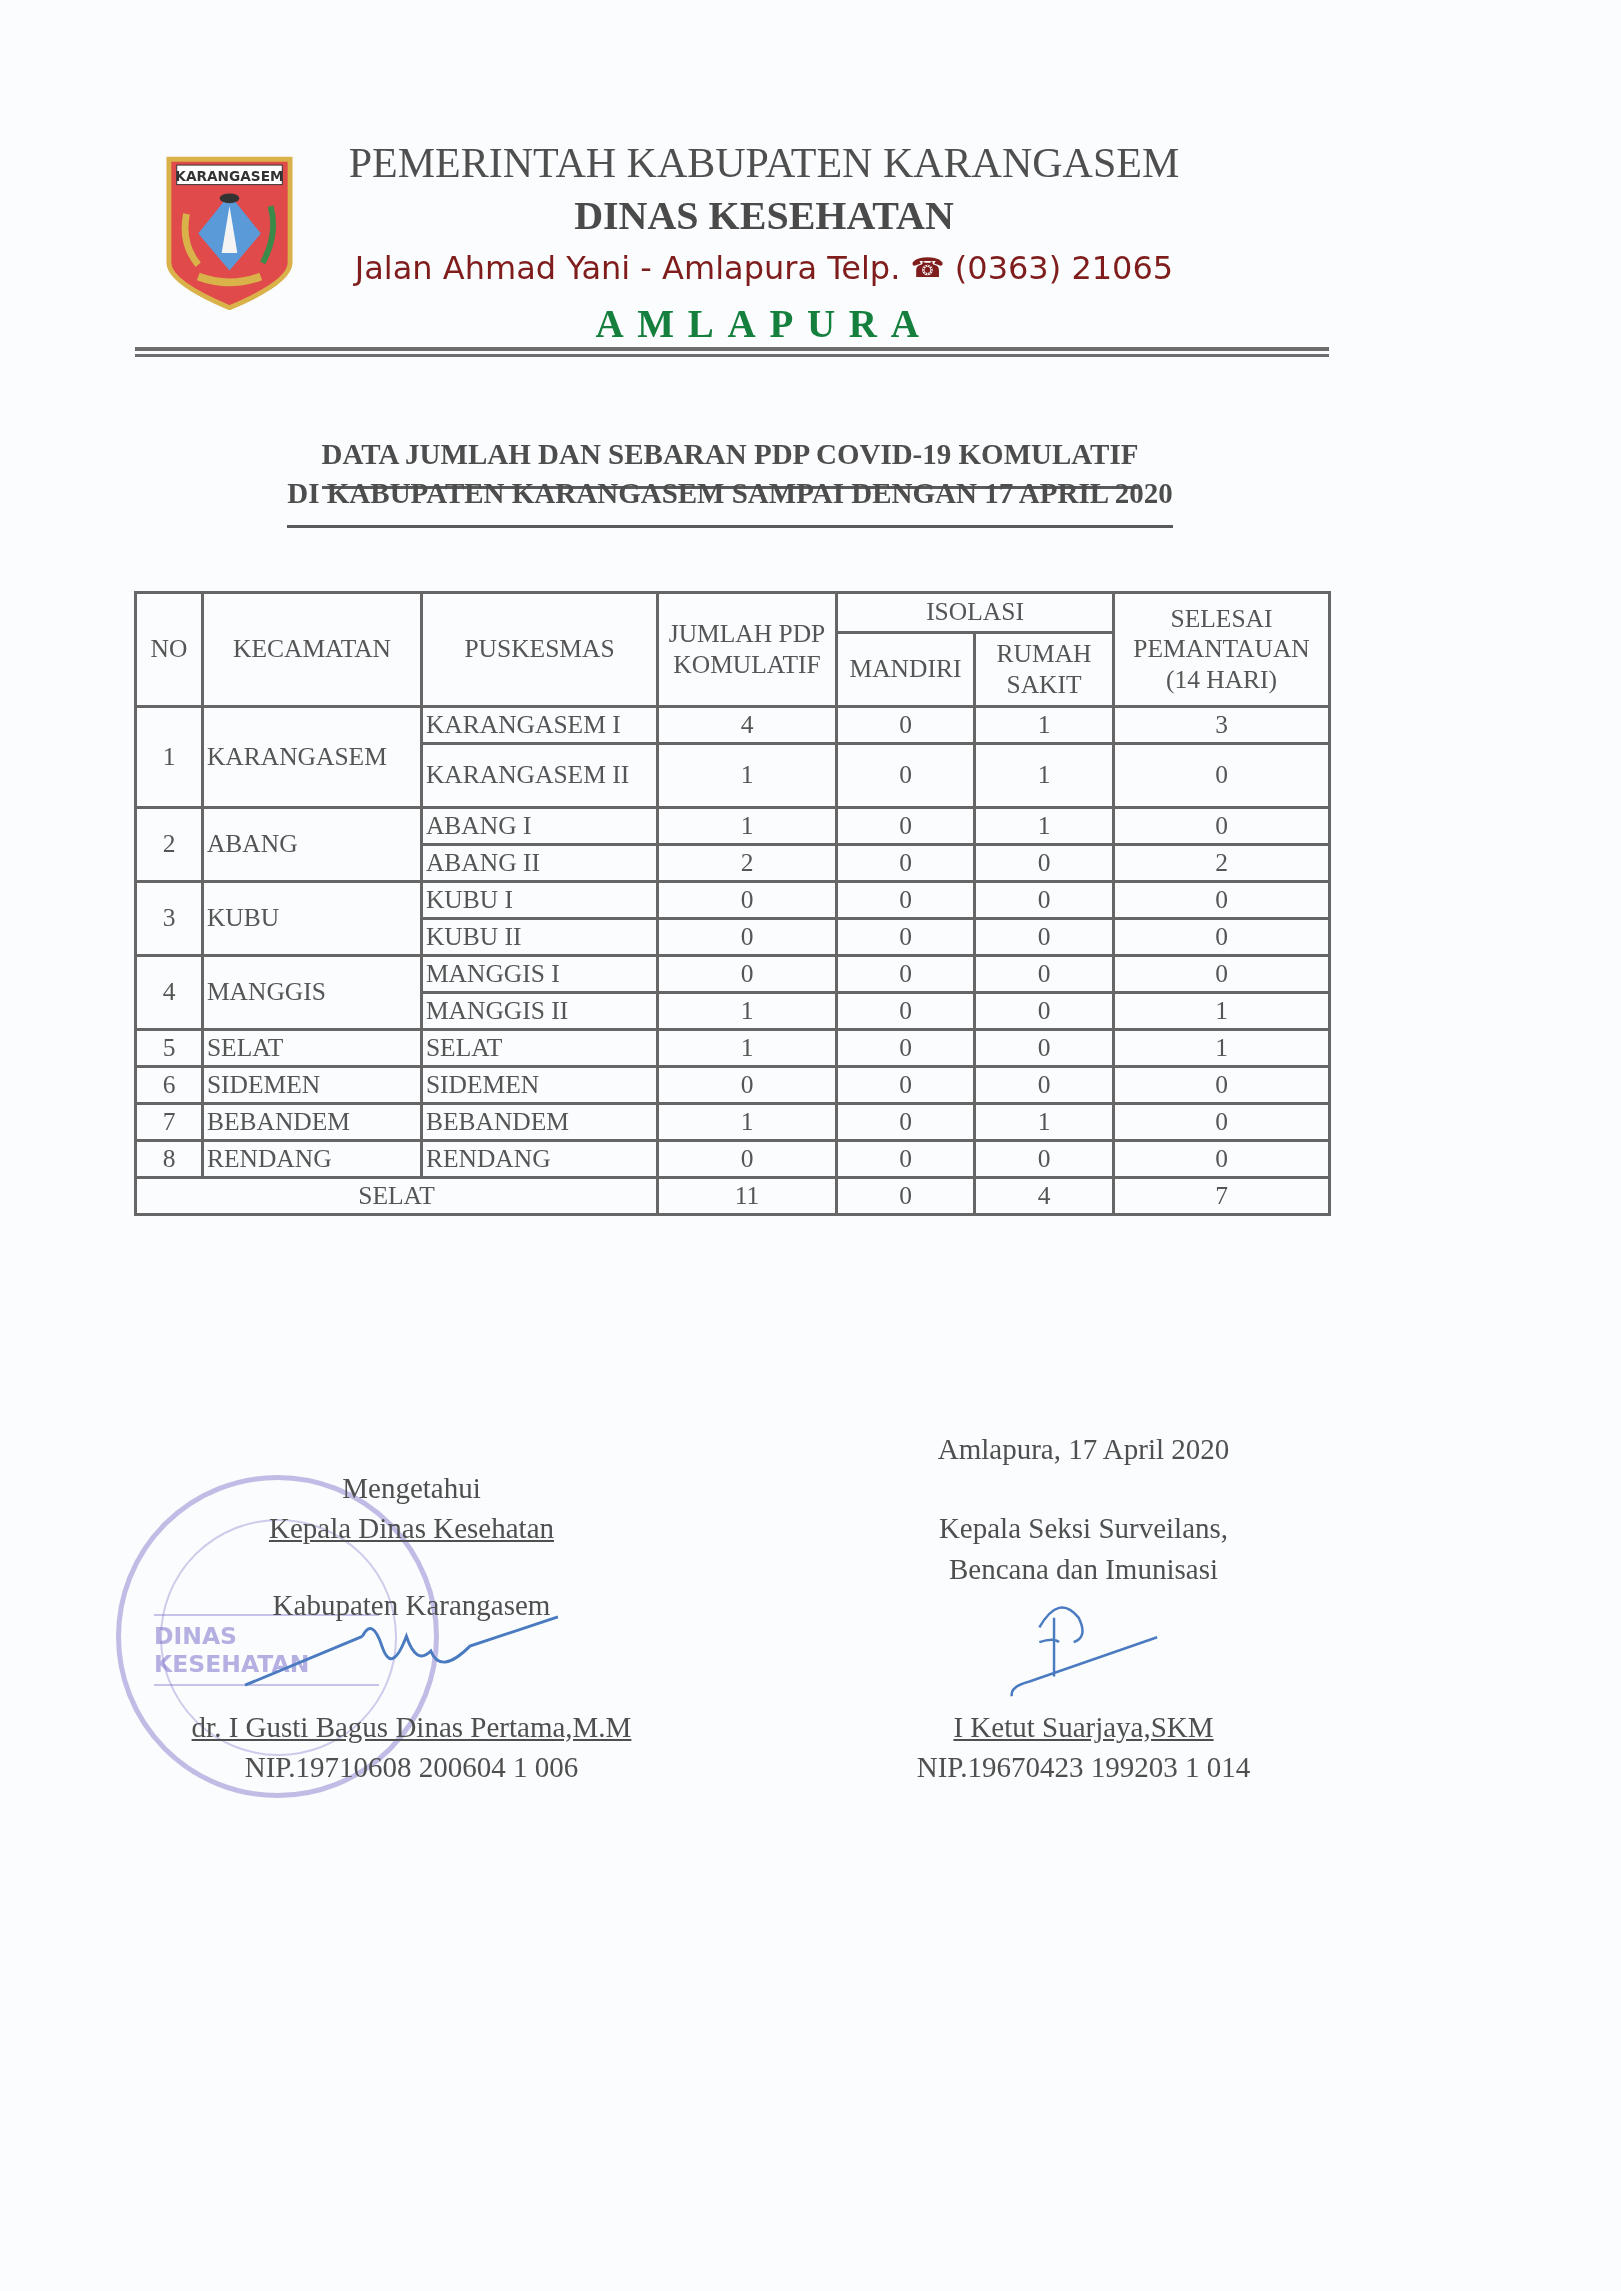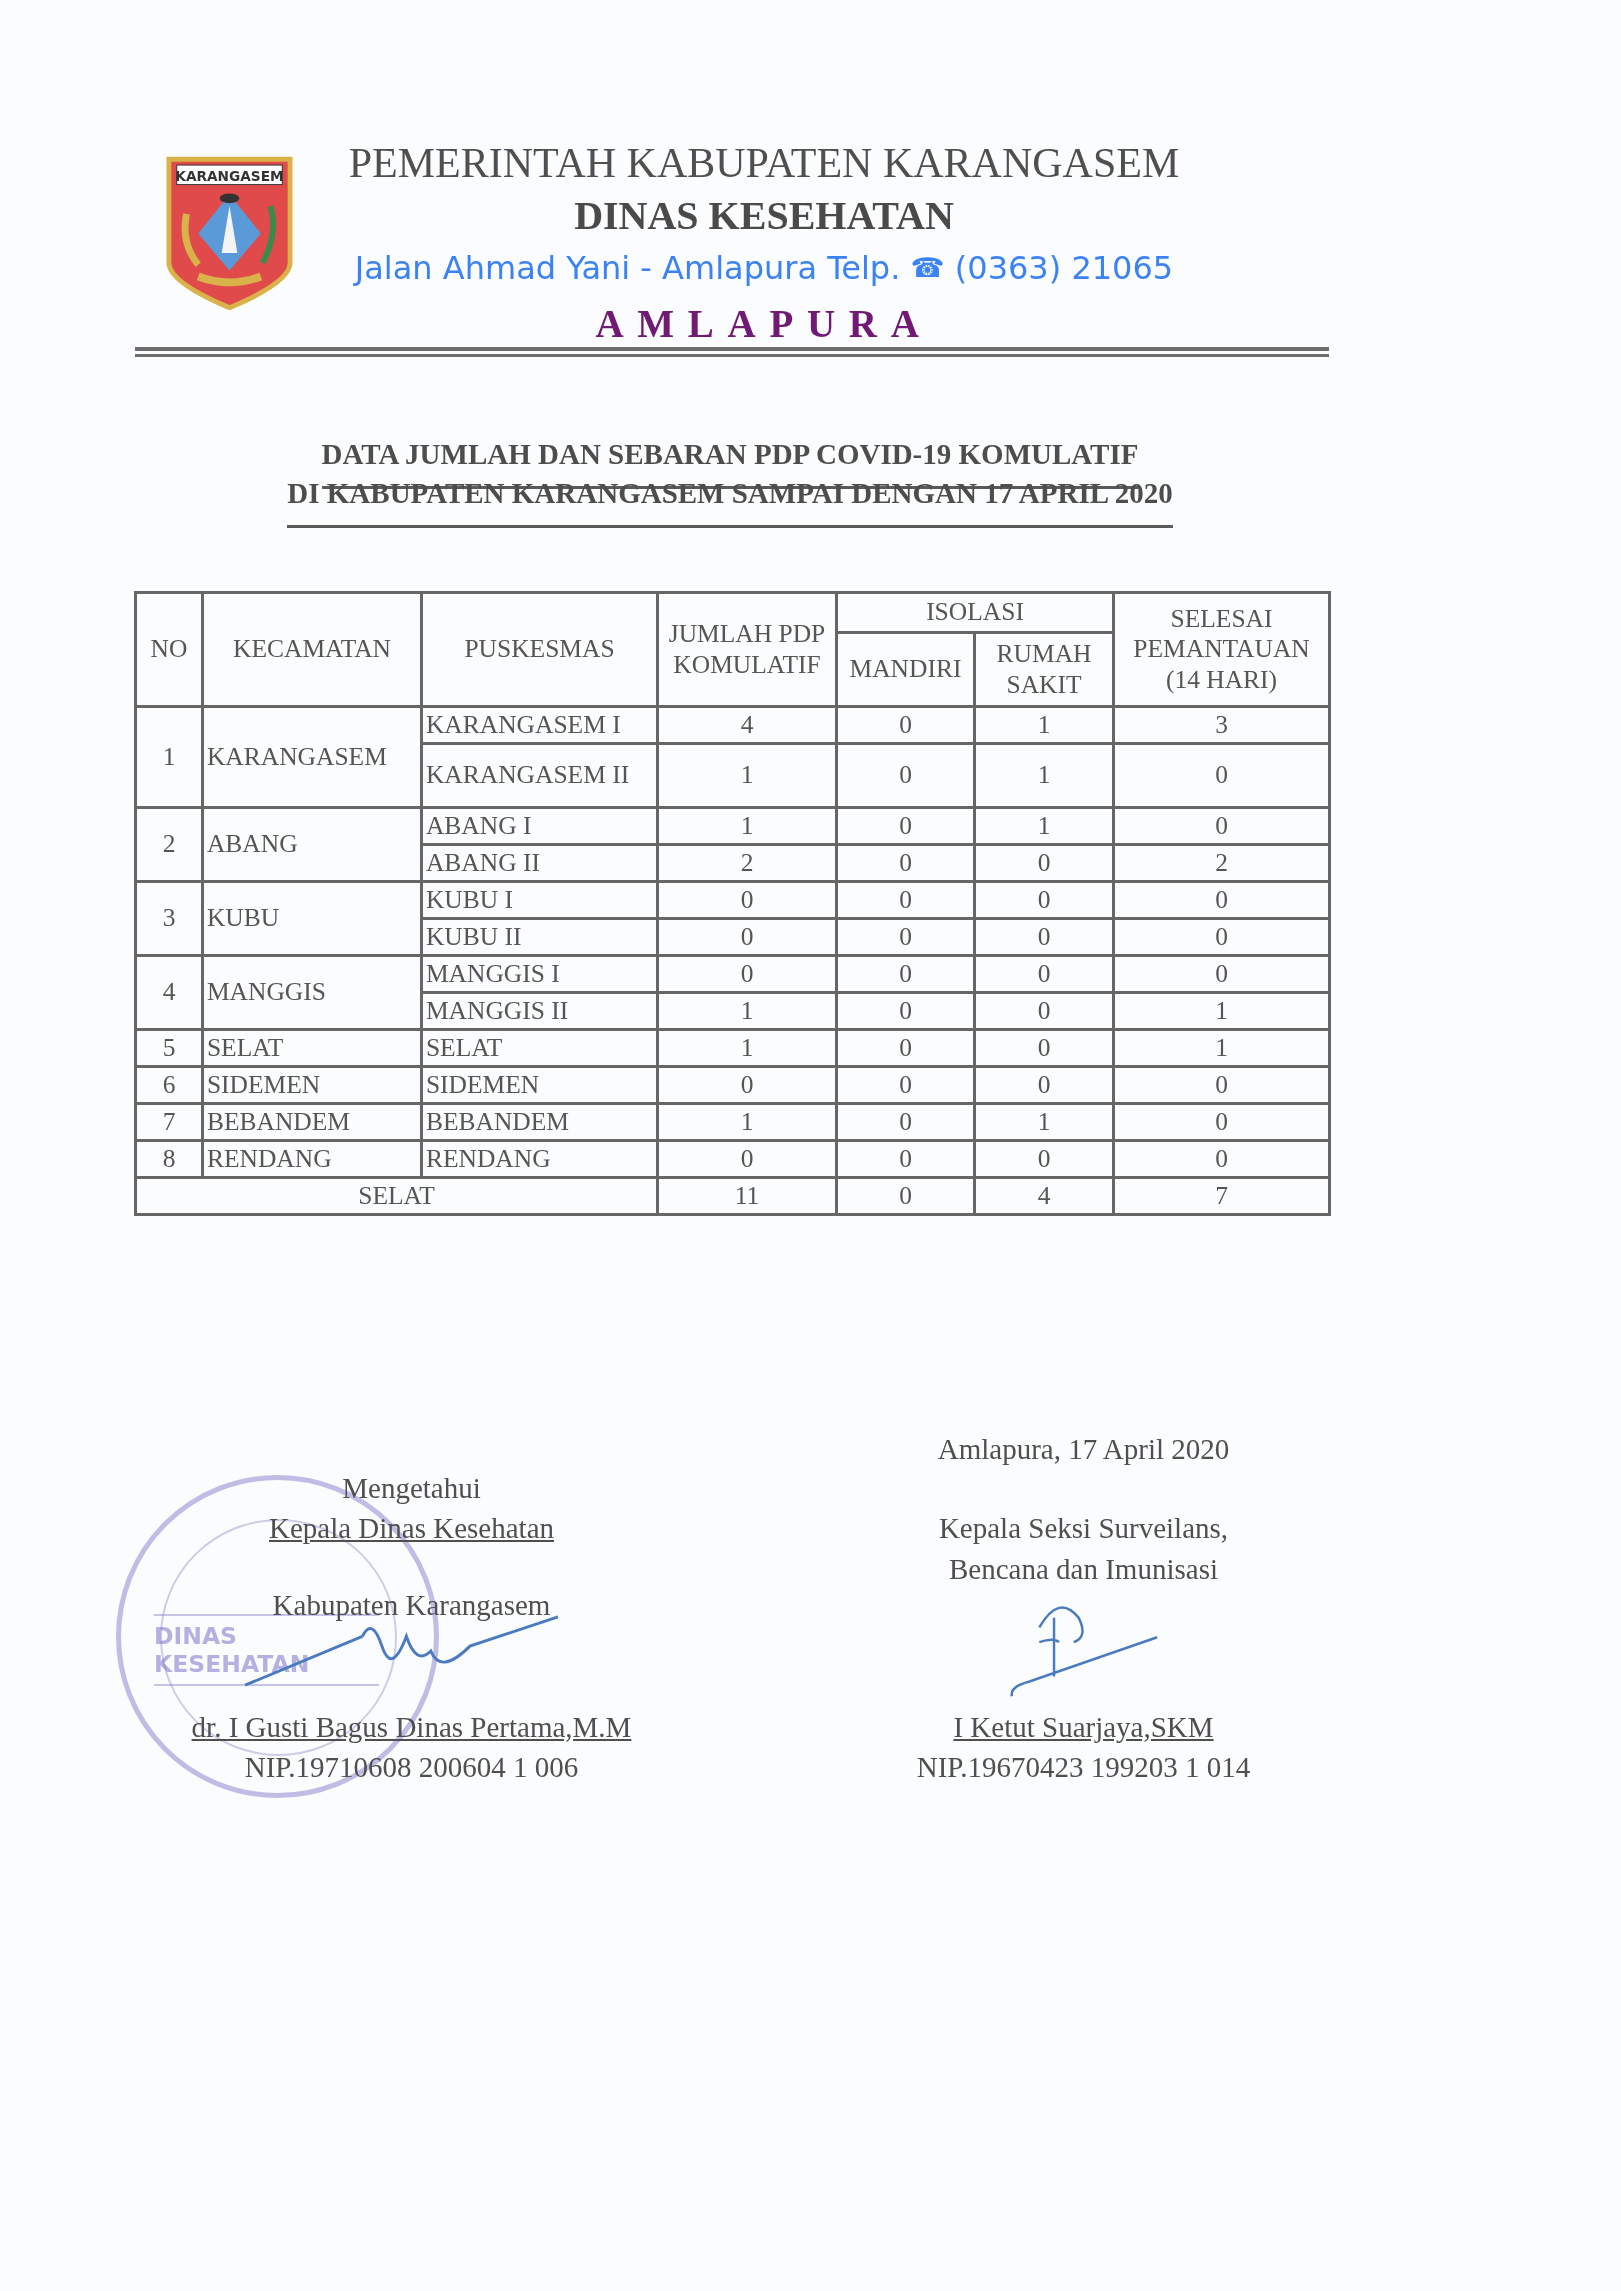--- a/index.html
+++ b/index.html
@@ -8,22 +8,22 @@
     background: #fbfcfd;
     font-family: "Liberation Serif", "DejaVu Serif", serif;
     color: #4a4a4a;
   }
   .abs { position: absolute; }
 
   
   .logo { left: 165px; top: 155px; width: 129px; height: 155px; }
   .hdr-line1 { left: 323px; top: 139px; width: 882px; text-align: center; font-size: 42px; letter-spacing: 0px; color: #4f4f4f; }
   .hdr-line2 { left: 323px; top: 192px; width: 882px; text-align: center; font-size: 40px; font-weight: bold; color: #4a4a4a; }
-  .hdr-line3 { left: 323px; top: 249px; width: 882px; text-align: center; font-size: 32px; font-family: "DejaVu Sans", sans-serif; color: #3b82f6; }
-  .hdr-line4 { left: 323px; top: 301px; width: 882px; text-align: center; font-size: 39px; font-weight: bold; letter-spacing: 13.7px; color: #701a75; }
+  .hdr-line3 { left: 323px; top: 249px; width: 882px; text-align: center; font-size: 32px; font-family: "DejaVu Sans", sans-serif; color: #7f1d1d; }
+  .hdr-line4 { left: 323px; top: 301px; width: 882px; text-align: center; font-size: 39px; font-weight: bold; letter-spacing: 13.7px; color: #15803d; }
   .phone-icon { display: inline-block; font-size: 27.4px; vertical-align: 2px; }
   .rule1 { left: 135px; top: 347px; width: 1194px; height: 3.9px; background: #6d6d6d; }
   .rule2 { left: 135px; top: 354px; width: 1194px; height: 2.9px; background: #6d6d6d; }
 
   
   .title { left: 147px; width: 1166px; text-align: center; font-size: 29px; font-weight: bold; color: #4d4d4d; }
   .title span { border-bottom: 3.9px solid #5a5a5a; padding-bottom: 16px; }
   .title1 { top: 438px; }
   .title2 { top: 477px; }
 

